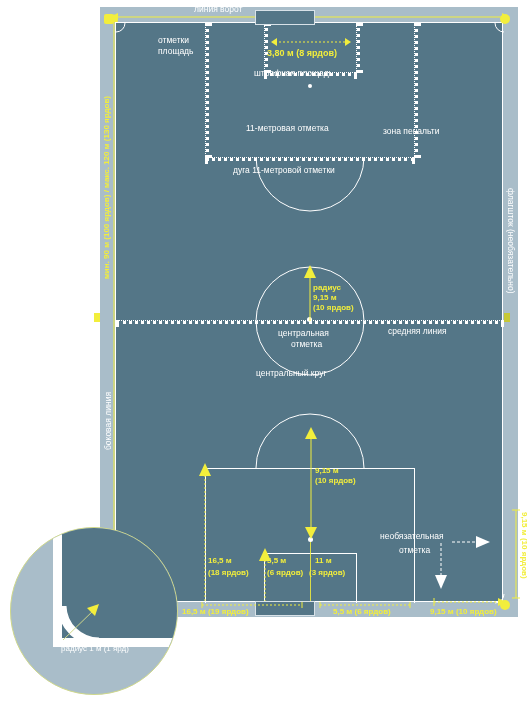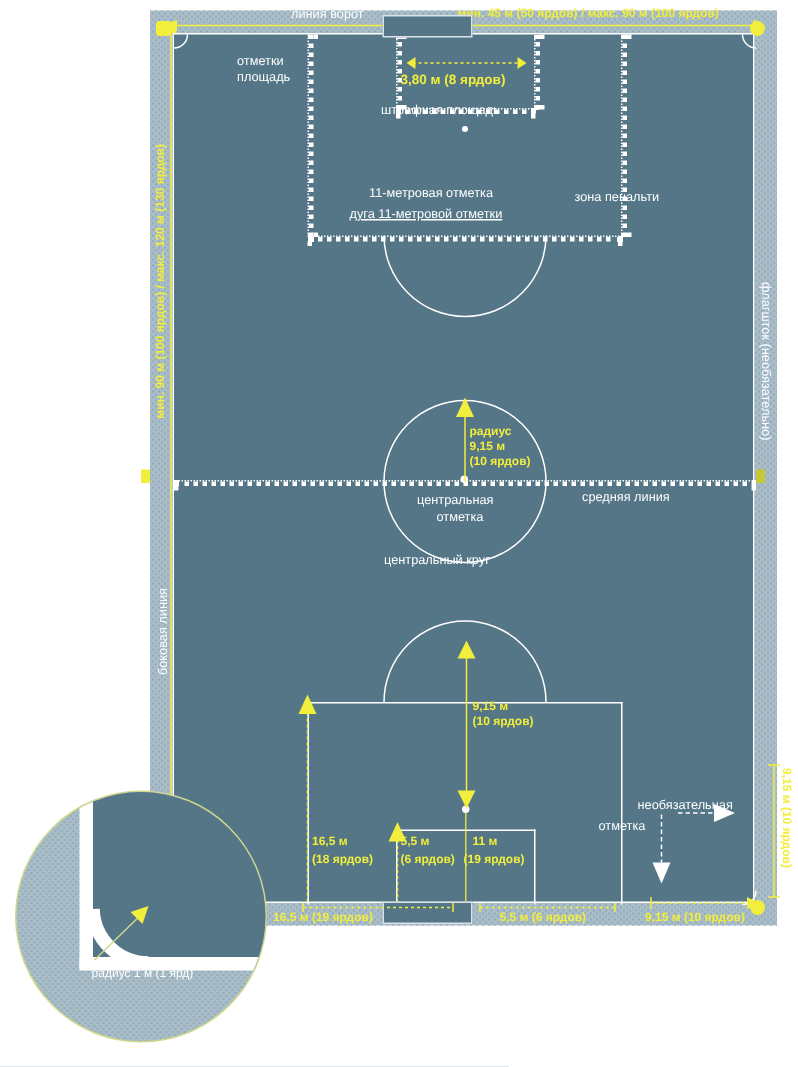--- a/index.html
+++ b/index.html
@@ -157,30 +157,30 @@
 
     <span class="wtxt" style="left:42px; top:12px;">отметки</span>
     <span class="wtxt" style="left:42px; top:23px;">площадь</span>
 
     <span class="wtxt" style="left:138px; top:45px;">штрафная площадь</span>
 
     <span class="wtxt" style="left:130px; top:70px;margin-top:30px;">11-метровая отметка</span>
 
     <span class="wtxt" style="left:267px; top:103px;">зона пенальти</span>
 
-    <span class="wtxt" style="left:117px; top:114px;text-decoration:underline;">дуга 11-метровой отметки</span>
+    <span class="wtxt" style="left:117px; top:142px;">дуга 11-метровой отметки</span>
 
     <span class="wtxt" style="left:162px; top:305px;">центральная</span>
     <span class="wtxt" style="left:175px; top:316px;">отметка</span>
 
     <span class="wtxt" style="left:272px; top:303px;">средняя линия</span>
 
     <span class="wtxt" style="left:140px; top:345px;">центральный круг</span>
 
-    <span class="wtxt" style="left:264px; top:508px;margin-left:45px;">необязательная</span>
+    <span class="wtxt" style="left:264px; top:508px;">необязательная</span>
     <span class="wtxt" style="left:283px; top:522px;">отметка</span>
 
     <svg style="position:absolute; left:336px; top:512px;" width="40" height="14">
       <line x1="0" y1="7" x2="24" y2="7" stroke="#ffffff" stroke-width="1" stroke-dasharray="3 2"></line>
       <polygon points="24,1 38,7 24,13" fill="#ffffff"></polygon>
     </svg>
     <svg style="position:absolute; left:318px; top:520px;" width="14" height="48">
       <line x1="7" y1="0" x2="7" y2="32" stroke="#ffffff" stroke-width="1" stroke-dasharray="3 2"></line>
       <polygon points="1,32 13,32 7,46" fill="#ffffff"></polygon>
     </svg>
@@ -209,34 +209,33 @@
     <span class="ytxt" style="left:92px; top:545px;">(18 ярдов)</span>
 
     <svg style="position:absolute; left:142px; top:525px;" width="14" height="56">
       <line x1="7" y1="12" x2="7" y2="55" stroke="#f2ee3c" stroke-width="1" stroke-dasharray="2 2"></line>
       <polygon points="1,13 13,13 7,0" fill="#f2ee3c"></polygon>
     </svg>
     <span class="ytxt" style="left:151px; top:533px;">5,5 м</span>
     <span class="ytxt" style="left:151px; top:545px;">(6 ярдов)</span>
 
     <span class="ytxt" style="left:199px; top:533px;">11 м</span>
-    <span class="ytxt" style="left:193px; top:545px;">(19 ярдов)</span>
+    <span class="ytxt" style="left:193px; top:545px;">(3 ярдов)</span>
 
     <div class="ydim" style="left:194px; top:519px; width:1px; height:61px; opacity:0.85;"></div>
 
     <svg style="position:absolute; left:155px; top:14px;" width="80" height="10">
       <line x1="4" y1="5" x2="76" y2="5" stroke="#f2ee3c" stroke-width="1" stroke-dasharray="2 2"></line>
       <polygon points="0,5 6,1 6,9" fill="#f2ee3c"></polygon>
       <polygon points="80,5 74,1 74,9" fill="#f2ee3c"></polygon>
     </svg>
     <span class="ytxt" style="left:151px; top:25px; font-size:9px;">3,80 м (8 ярдов)</span>
   </div>
 
   <span class="wtxt" style="left:194px; top:4px;">линия ворот</span>
-  <span class="ytxt" style="left:305px; top:4px;">мин. 45 м (50 ярдов) / макс. 90 м (100 ярдов)</span>
 
   <svg style="position:absolute; left:110px; top:12px;" width="400" height="10">
     <line x1="6" y1="5" x2="394" y2="5" stroke="#f2ee3c" stroke-width="1"></line>
     <polygon points="0,5 8,1 8,9" fill="#f2ee3c"></polygon>
     <polygon points="400,5 392,1 392,9" fill="#f2ee3c"></polygon>
   </svg>
 
   <div style="position:absolute; left:255px; top:10px; width:60px; height:15px; background:#547687; border:1px solid #d8e2e8;"></div>
 
   <div style="position:absolute; left:104px; top:14px; width:10px; height:10px; border-radius:2px; background:#f2ee3c;"></div>

